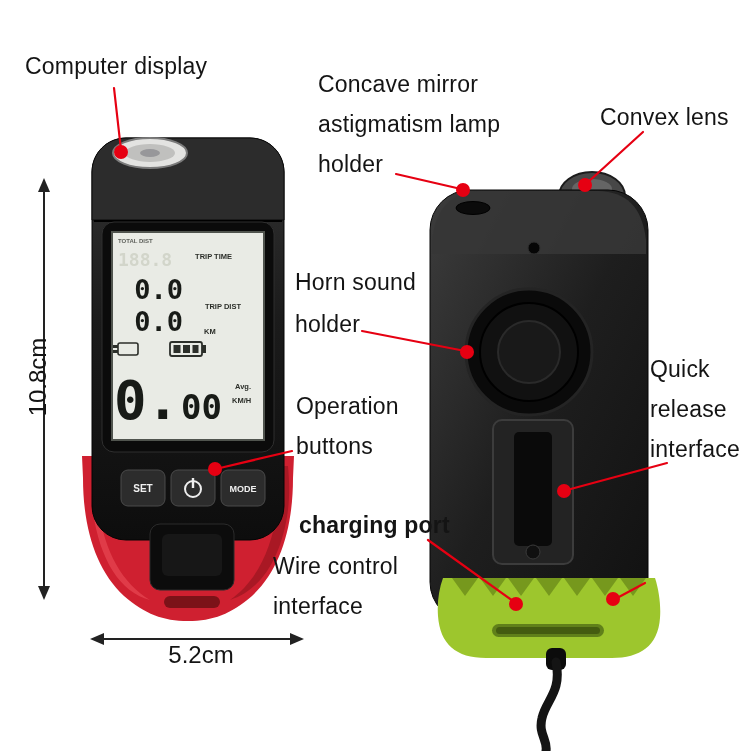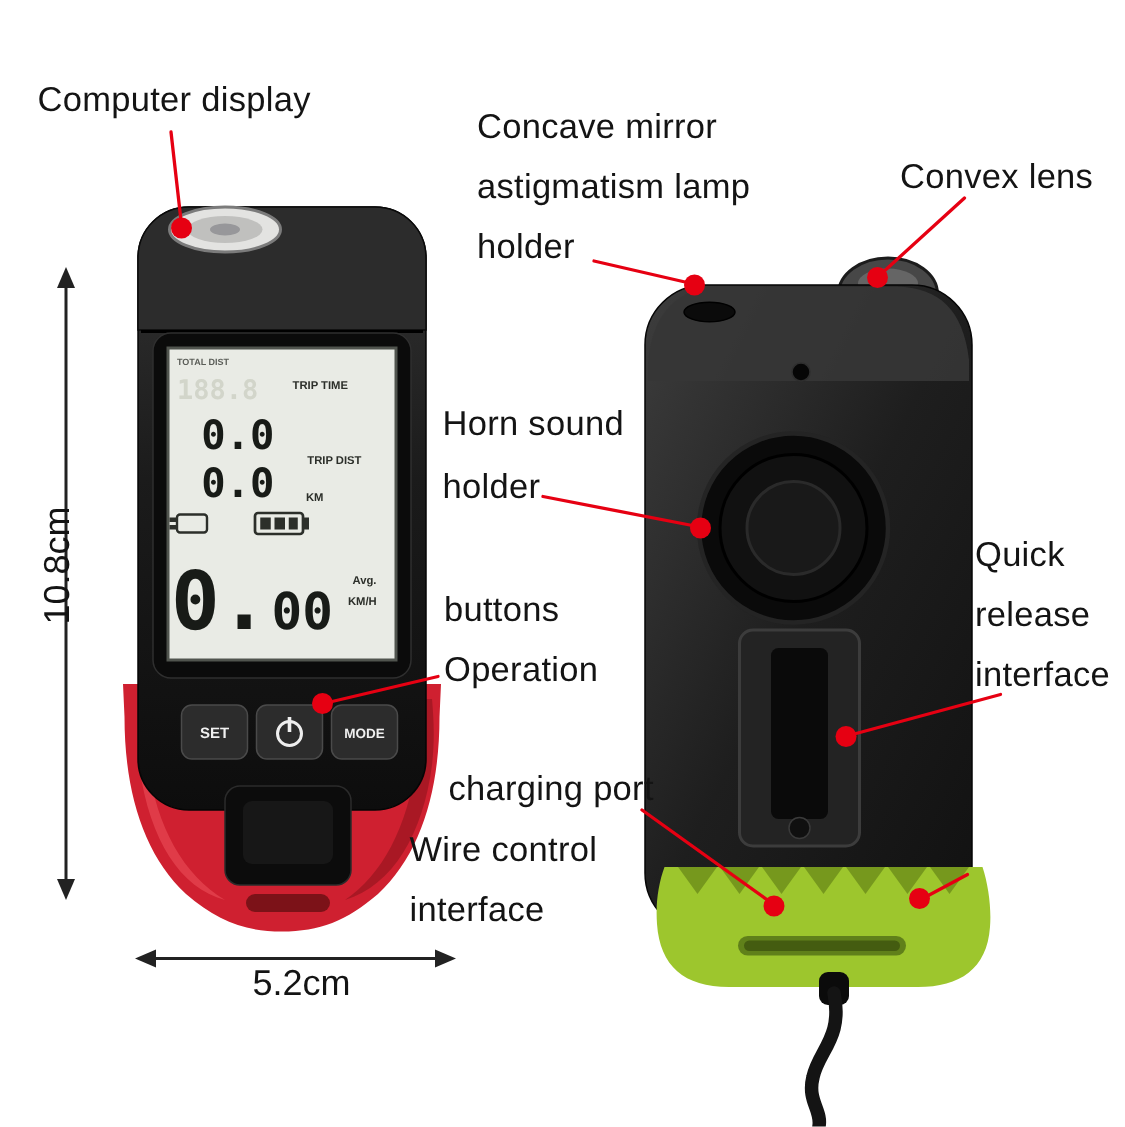--- a/index.html
+++ b/index.html
@@ -202,25 +202,25 @@
     <span>holder</span>
   </div>
 
   <div class="callout" style="left:650px; top:349px;">
     <span>Quick</span>
     <span>release</span>
     <span>interface</span>
   </div>
 
   <div class="callout" style="left:296px; top:386px;">
+    <span>Operation</span>
     <span>buttons</span>
-    <span>Operation</span>
-  </div>
-
-  <div class="callout lh28" style="left:299px; top:511px;">
+  </div>
+
+  <div class="callout lh28" style="left:299px; top:511px;font-weight:bold;">
     <span>charging port</span>
   </div>
 
   <div class="callout" style="left:273px; top:546px;">
     <span>Wire control</span>
     <span>interface</span>
   </div>
 
 
 </div>

